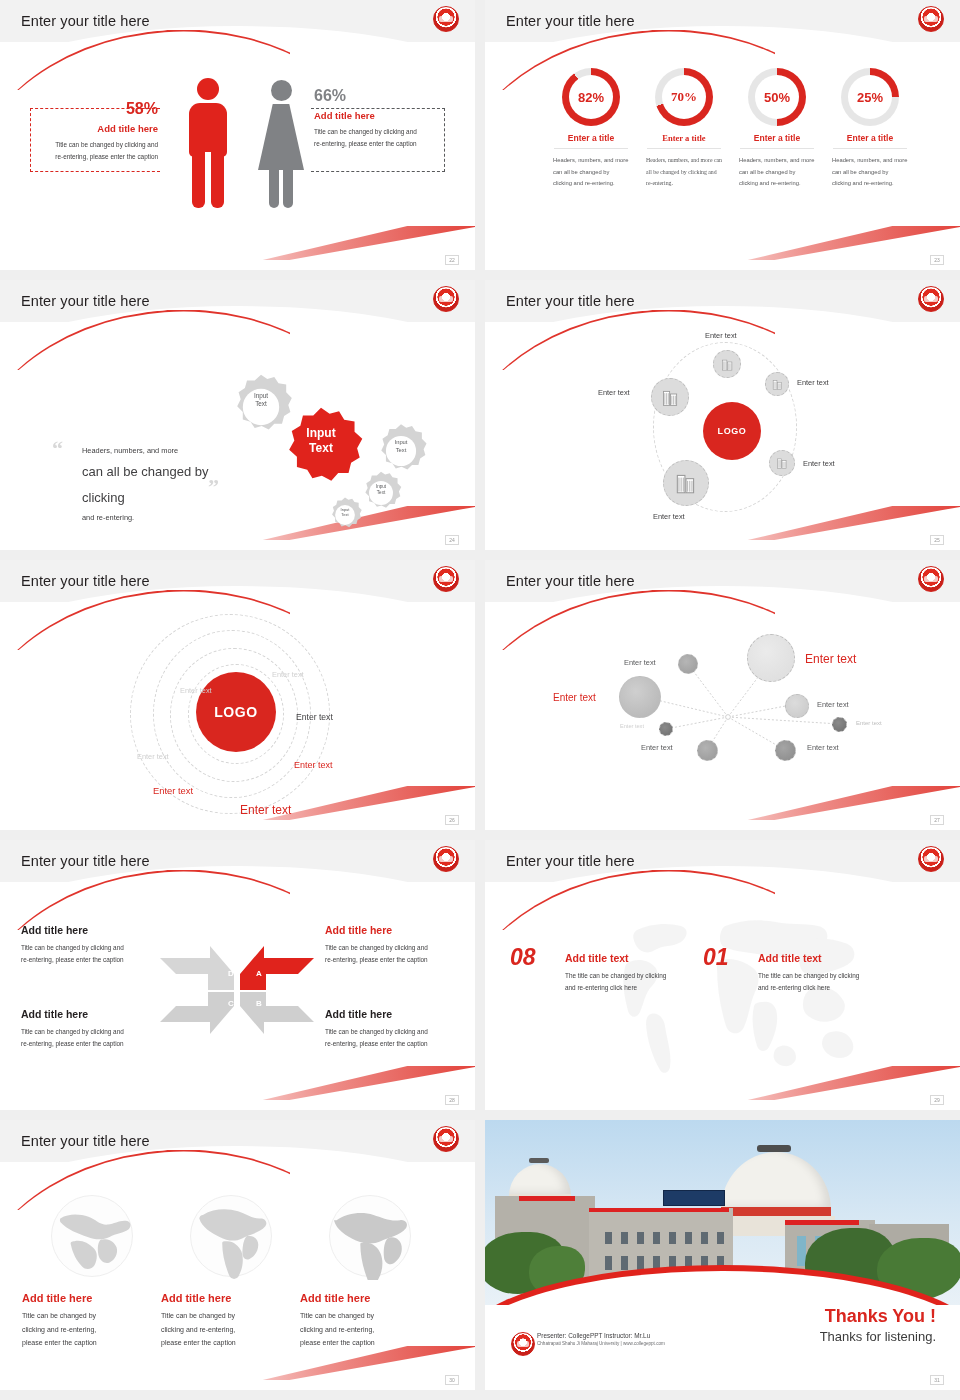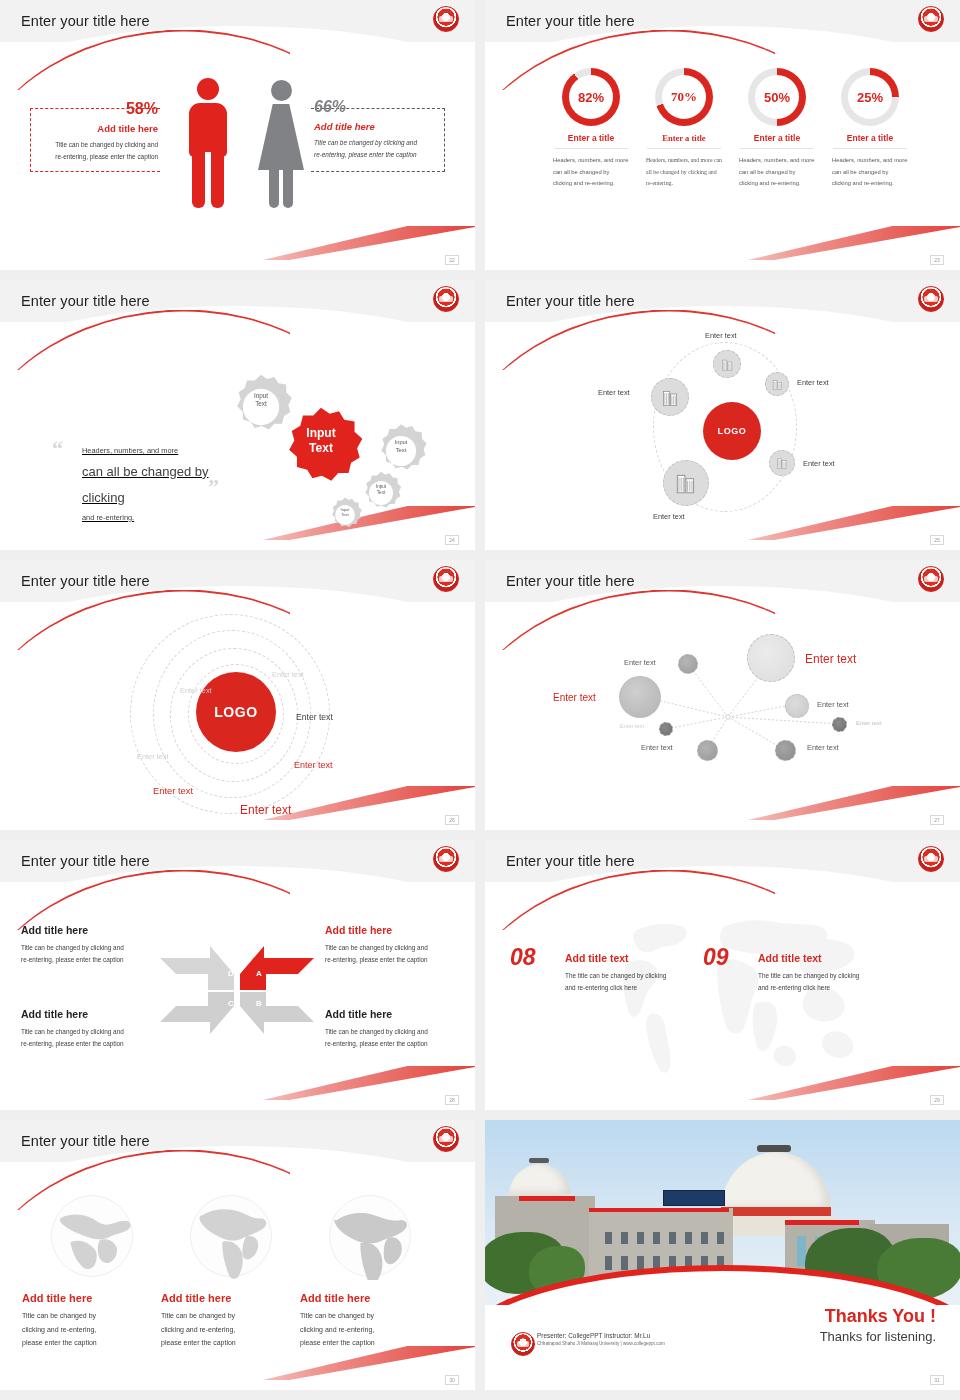--- a/index.html
+++ b/index.html
@@ -169,21 +169,21 @@
         <div style="position:absolute;left:25px;top:88px;width:10px;height:40px;background:#808285;border-radius:0 0 5px 5px;"></div>
       </div>
 
       <div style="position:absolute;left:38px;top:58px;width:120px;text-align:right;">
         <div class="pct red">58%</div>
         <div style="font-size:9.5px;font-weight:bold;color:#d9261f;margin-top:5px;">Add title here</div>
         <div class="body-sm" style="margin-top:5px;">Title can be changed by clicking and</div>
         <div class="body-sm">re-entering, please enter the caption</div>
       </div>
 
-      <div style="position:absolute;left:314px;top:56px;width:130px;text-align:left;font-style:italic;">
+      <div style="position:absolute;left:314px;top:45px;width:130px;text-align:left;">
         <div class="pct grey">66%</div>
         <div style="font-size:9.5px;font-weight:bold;color:#d9261f;margin-top:5px;">Add title here</div>
         <div class="body-sm" style="margin-top:5px;">Title can be changed by clicking and</div>
         <div class="body-sm">re-entering, please enter the caption</div>
       </div>
     </div>
     <div class="pagenum">22</div>
   </div>
 
   <div class="slide">
@@ -239,21 +239,21 @@
     <div class="slide-head"></div>
     <div class="body-curve"></div>
     <div class="slide-title">Enter your title here</div>
     <div class="seal"></div>
     <div class="sweep-top"></div>
     <div class="sweep-bottom"></div>
 
     <div class="canvas">
       <div style="position:absolute;left:52px;top:114px;font-size:22px;color:#d8d8d8;font-weight:bold;font-family:'Liberation Serif',serif;">“</div>
       <div style="position:absolute;left:208px;top:152px;font-size:22px;color:#d8d8d8;font-weight:bold;font-family:'Liberation Serif',serif;">”</div>
-      <div style="position:absolute;left:82px;top:122px;width:135px;text-decoration:underline;">
+      <div style="position:absolute;left:82px;top:122px;width:135px;">
         <div style="font-size:7.4px;color:#414042;line-height:2.0;">Headers, numbers, and more</div>
         <div style="font-size:13px;color:#414042;line-height:2.0;">can all be changed by clicking</div>
         <div style="font-size:7.4px;color:#414042;line-height:2.0;">and re-entering.</div>
       </div>
 
       <svg style="position:absolute;left:226px;top:50px;" width="70" height="70" viewBox="0 0 100 100">
         <path fill="#d4d4d4" d="M50 4l9 6 10-3 6 9 11 2 0 11 8 8-5 10 3 10-9 6-3 11-11 0-8 8-10-5-10 3-6-9-11-3 0-11-8-8 5-10-3-10 9-6 3-11 11 0z"></path>
         <circle cx="50" cy="50" r="26" fill="#ffffff"></circle>
       </svg>
       <div style="position:absolute;left:240px;top:70px;width:42px;text-align:center;font-size:6.4px;color:#58595b;line-height:1.3;">Input<br>Text</div>
@@ -540,21 +540,21 @@
       <div style="position:absolute;left:25px;top:62px;">
         <span class="bignum">08</span>
       </div>
       <div style="position:absolute;left:80px;top:70px;width:140px;">
         <div style="font-size:10.5px;font-weight:bold;color:#d9261f;">Add title text</div>
         <div class="body-sm" style="margin-top:6px;">The title can be changed by clicking</div>
         <div class="body-sm">and re-entering click here</div>
       </div>
 
       <div style="position:absolute;left:218px;top:62px;">
-        <span class="bignum">09</span>
+        <span class="bignum">01</span>
       </div>
       <div style="position:absolute;left:273px;top:70px;width:140px;">
         <div style="font-size:10.5px;font-weight:bold;color:#d9261f;">Add title text</div>
         <div class="body-sm" style="margin-top:6px;">The title can be changed by clicking</div>
         <div class="body-sm">and re-entering click here</div>
       </div>
     </div>
     <div class="pagenum">29</div>
   </div>
 

